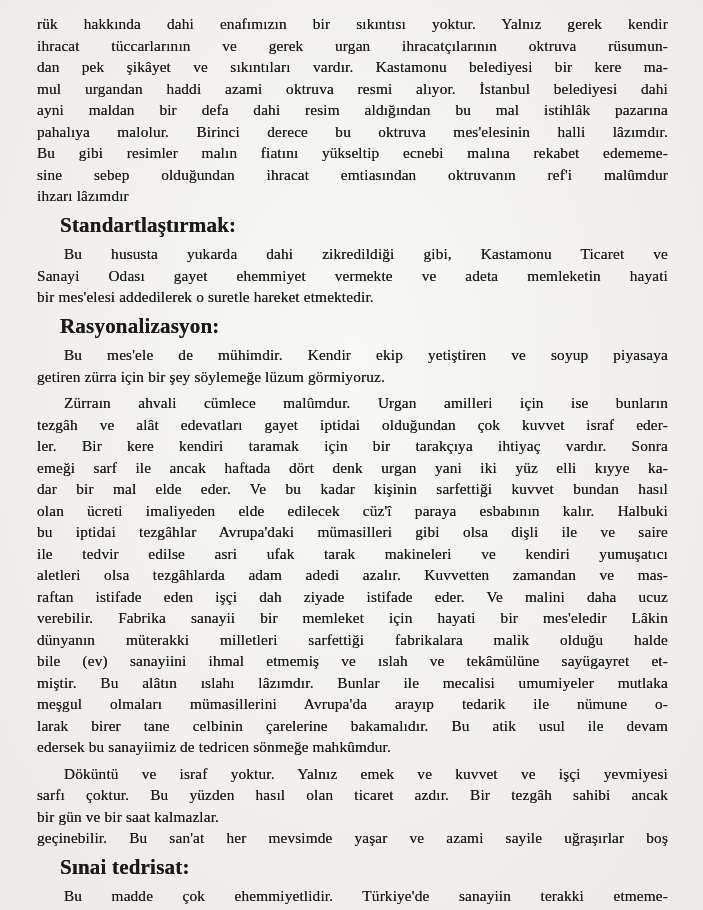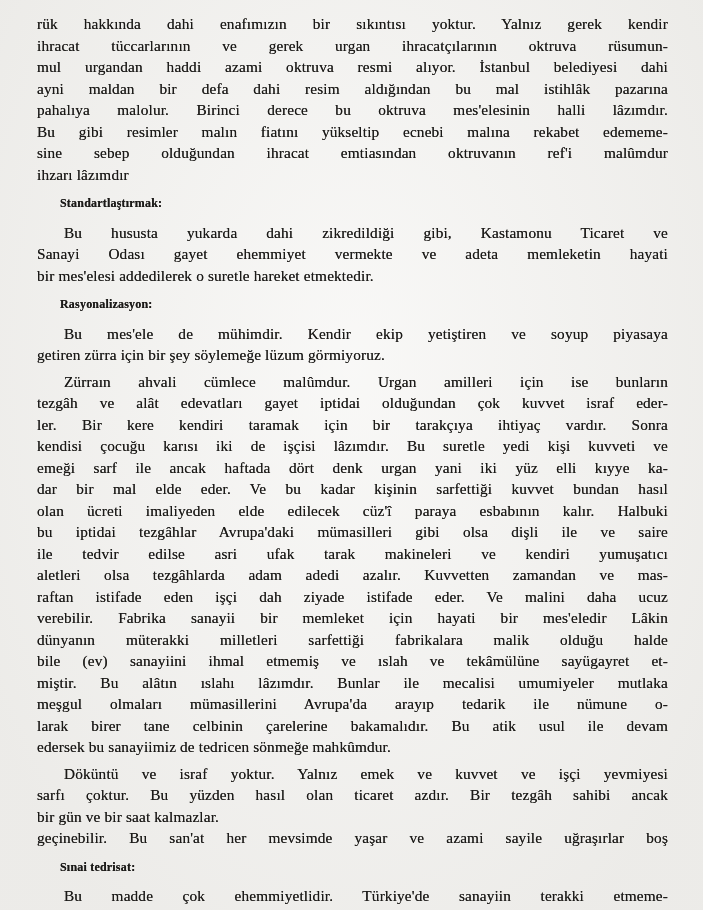--- a/index.html
+++ b/index.html
@@ -47,37 +47,38 @@
   .line.indent {
     padding-left: 27px;
   }
   .paragraph {
     margin: 5px 0 0 0;
   }
   .paragraph:first-child {
     margin-top: 0;
   }
   .heading {
-    font-size: 12px;
+    font-size: 21px;
     line-height: 21.5px;
     font-weight: bold;
     letter-spacing: 0.2px;
     padding-left: 23px;
     margin: 8px 0 7px 0;
     text-shadow: 0 0 0.5px rgba(20,18,15,0.8);
   }
 </style>
 </head>
 <body>
 
 <div class="page">
   <div class="text-column">
       <div class="paragraph">
         <div class="line">rük hakkında dahi enafımızın bir sıkıntısı yoktur. Yalnız gerek kendir</div>
         <div class="line">ihracat tüccarlarının ve gerek urgan ihracatçılarının oktruva rüsumun-</div>
+        <div class="line">dan pek şikâyet ve sıkıntıları vardır. Kastamonu belediyesi bir kere ma-</div>
         <div class="line">mul urgandan haddi azami oktruva resmi alıyor. İstanbul belediyesi dahi</div>
         <div class="line">ayni maldan bir defa dahi resim aldığından bu mal istihlâk pazarına</div>
         <div class="line">pahalıya malolur. Birinci derece bu oktruva mes'elesinin halli lâzımdır.</div>
         <div class="line">Bu gibi resimler malın fiatını yükseltip ecnebi malına rekabet edememe-</div>
         <div class="line">sine sebep olduğundan ihracat emtiasından oktruvanın ref'i malûmdur</div>
         <div class="line last">ihzarı lâzımdır</div>
       </div>
       <div class="heading">Standartlaştırmak:</div>
       <div class="paragraph">
         <div class="line indent">Bu hususta yukarda dahi zikredildiği gibi, Kastamonu Ticaret ve</div>
@@ -86,21 +87,20 @@
       </div>
       <div class="heading">Rasyonalizasyon:</div>
       <div class="paragraph">
         <div class="line indent">Bu mes'ele de mühimdir. Kendir ekip yetiştiren ve soyup piyasaya</div>
         <div class="line last">getiren zürra için bir şey söylemeğe lüzum görmiyoruz.</div>
       </div>
       <div class="paragraph">
         <div class="line indent">Zürraın ahvali cümlece malûmdur. Urgan amilleri için ise bunların</div>
         <div class="line">tezgâh ve alât edevatları gayet iptidai olduğundan çok kuvvet israf eder-</div>
         <div class="line">ler. Bir kere kendiri taramak için bir tarakçıya ihtiyaç vardır. Sonra</div>
-        <div class="line">kendisi çocuğu karısı iki de işçisi lâzımdır. Bu suretle yedi kişi kuvveti ve</div>
         <div class="line">emeği sarf ile ancak haftada dört denk urgan yani iki yüz elli kıyye ka-</div>
         <div class="line">dar bir mal elde eder. Ve bu kadar kişinin sarfettiği kuvvet bundan hasıl</div>
         <div class="line">olan ücreti imaliyeden elde edilecek cüz'î paraya esbabının kalır. Halbuki</div>
         <div class="line">bu iptidai tezgâhlar Avrupa'daki mümasilleri gibi olsa dişli ile ve saire</div>
         <div class="line">ile tedvir edilse asri ufak tarak makineleri ve kendiri yumuşatıcı</div>
         <div class="line">aletleri olsa tezgâhlarda adam adedi azalır. Kuvvetten zamandan ve mas-</div>
         <div class="line">raftan istifade eden işçi dah ziyade istifade eder. Ve malini daha ucuz</div>
         <div class="line">verebilir. Fabrika sanayii bir memleket için hayati bir mes'eledir Lâkin</div>
         <div class="line">dünyanın müterakki milletleri sarfettiği fabrikalara malik olduğu halde</div>
         <div class="line">bile (ev) sanayiini ihmal etmemiş ve ıslah ve tekâmülüne sayügayret et-</div>

